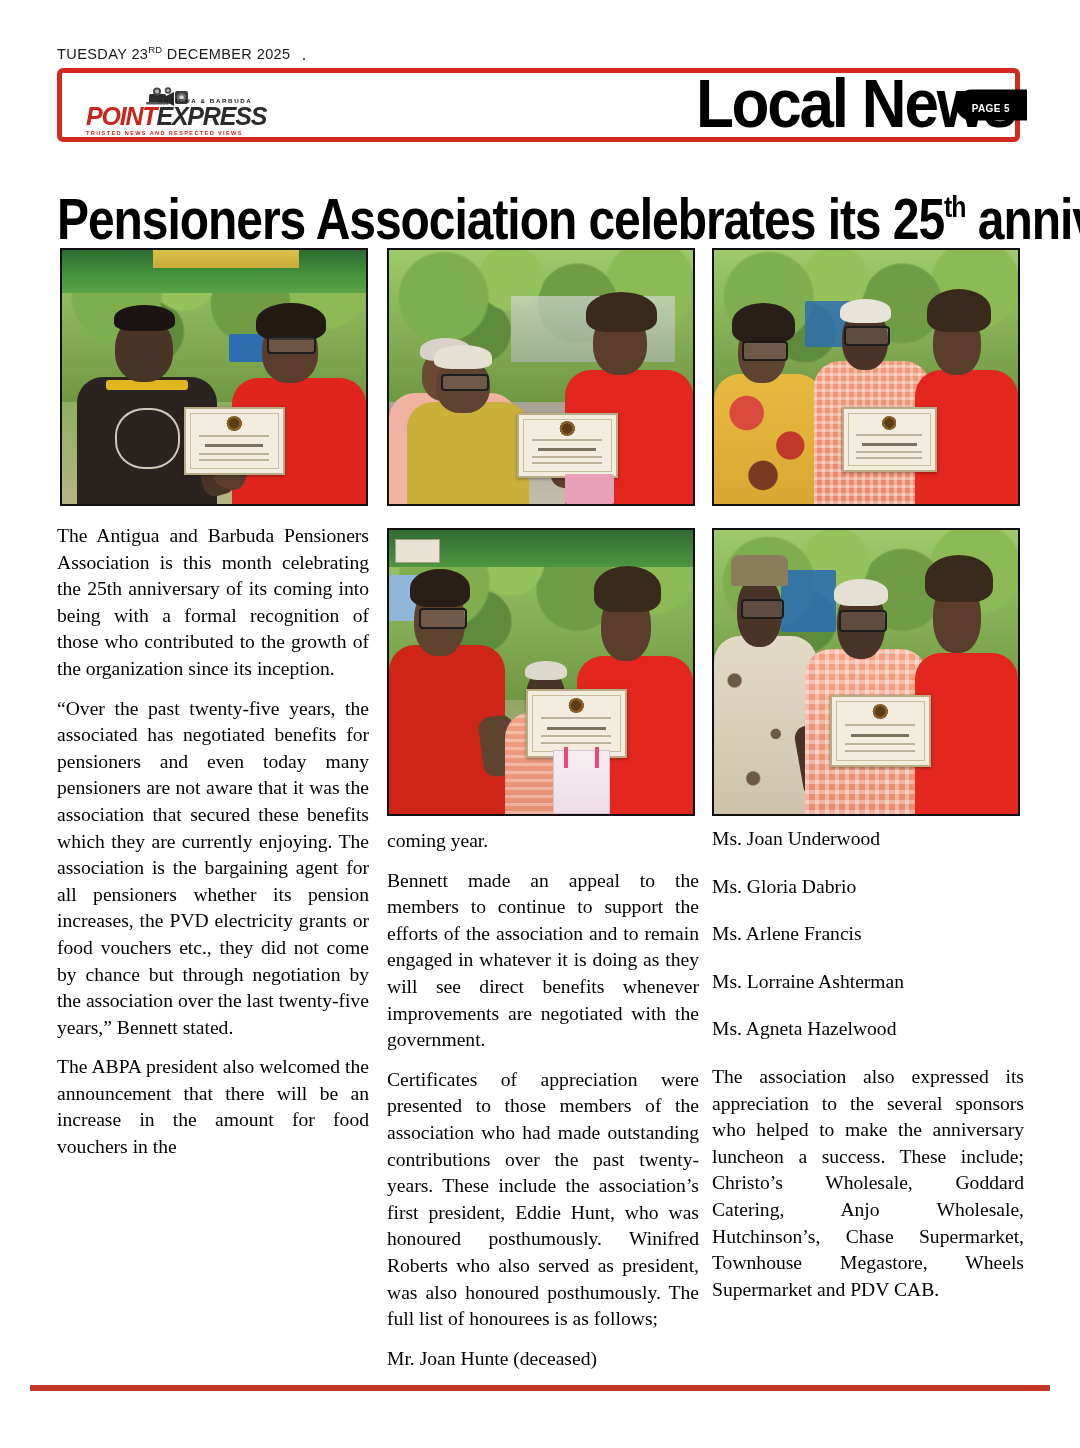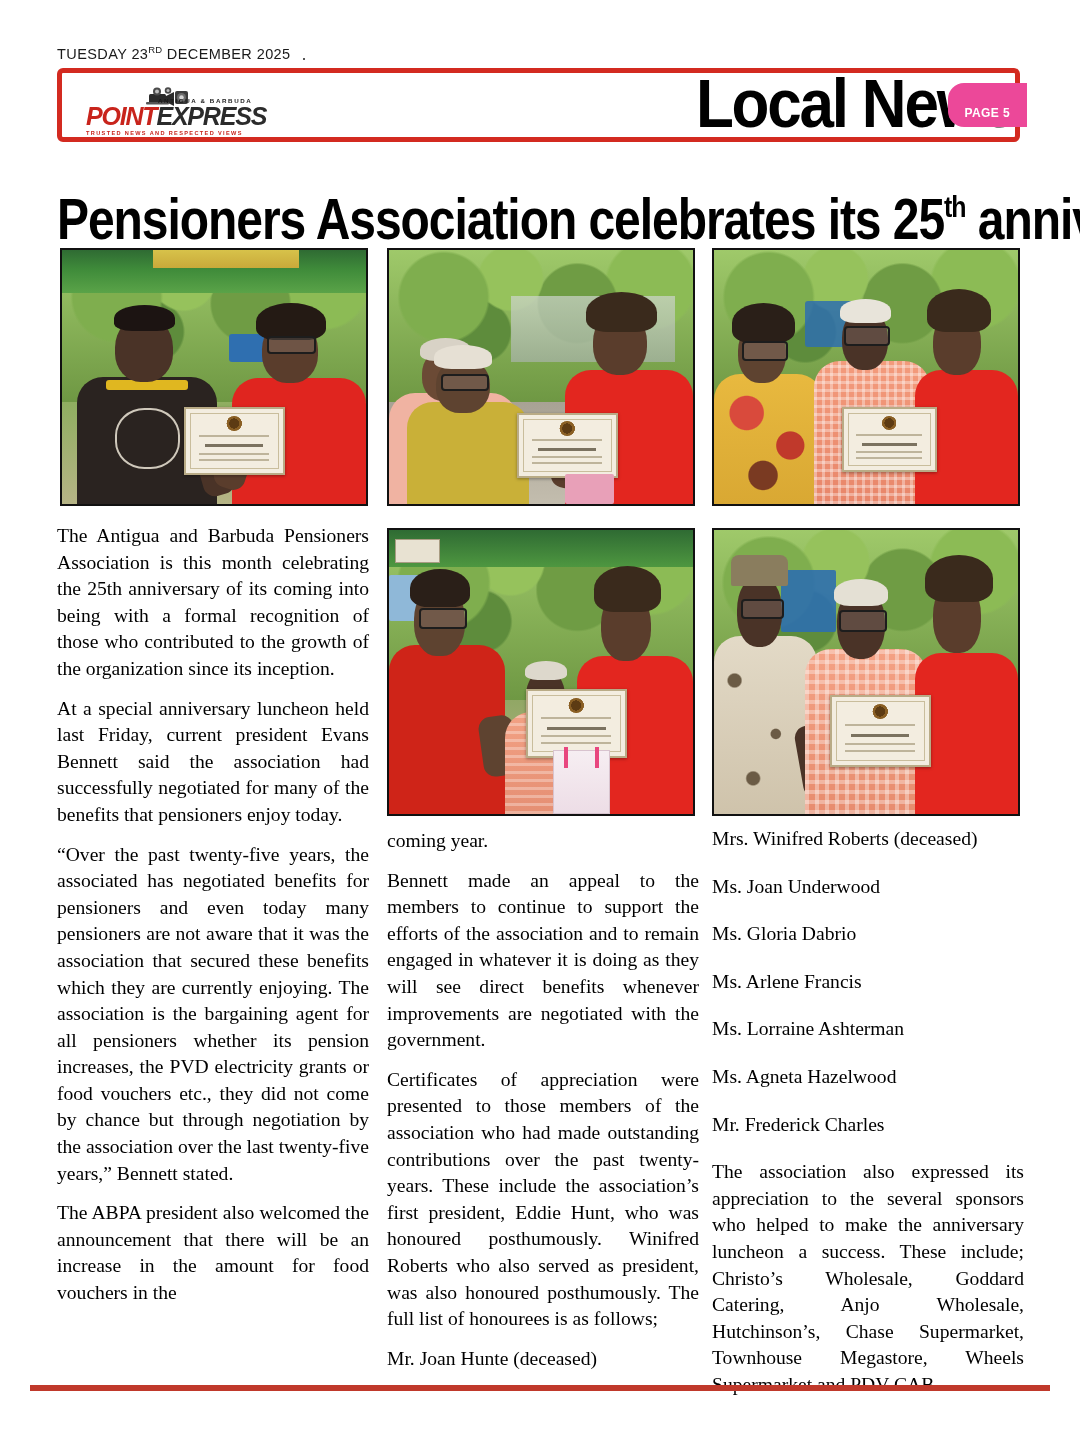--- a/index.html
+++ b/index.html
@@ -131,27 +131,27 @@
     width: 62px;
     height: 22px;
   }
 
   
   .page-badge {
     position: absolute;
     right: -12px;
     top: 50%;
     transform: translateY(-50%);
-    background: #ec4899;
+    background: #000000;
     color: #fff;
     font-family: "Liberation Sans", sans-serif;
     font-weight: bold;
-    font-size: 12px;
+    font-size: 10px;
     letter-spacing: 0.4px;
-    padding: 23px 17px 7px 16px;
+    padding: 13px 17px 7px 16px;
     border-radius: 16px 0 0 16px;
     white-space: nowrap;
   }
 
   
   .headline {
     position: absolute;
     left: 57px;
     top: 160px;
     width: 970px;
@@ -553,40 +553,37 @@
         <div class="cert-line" style="top:40%;"></div>
         <div class="cert-name" style="top:55%;"></div>
         <div class="cert-line" style="top:68%;"></div>
         <div class="cert-line" style="top:78%;"></div>
       </div>
     </div>
   </div>
 
   <div class="col col-1">
     <p>The Antigua and Barbuda Pensioners Association is this month celebrating the 25th anniversary of its coming into being with a formal recognition of those who contributed to the growth of the organization since its inception.</p>
-    <p>At a special anniversary luncheon held last Friday, current president Evans Bennett said the association had successfully negotiated for many of the benefits that pensioners enjoy today.</p>
     <p>“Over the past twenty-five years, the associated has negotiated benefits for pensioners and even today many pensioners are not aware that it was the association that secured these benefits which they are currently enjoying. The association is the bargaining agent for all pensioners whether its pension increases, the PVD electricity grants or food vouchers etc., they did not come by chance but through negotiation by the association over the last twenty-five years,” Bennett stated.</p>
     <p>The ABPA president also welcomed the announcement that there will be an increase in the amount for food vouchers in the</p>
   </div>
 
   <div class="col col-2">
     <p>coming year.</p>
     <p>Bennett made an appeal to the members to continue to support the efforts of the association and to remain engaged in whatever it is doing as they will see direct benefits whenever improvements are negotiated with the government.</p>
     <p>Certificates of appreciation were presented to those members of the association who had made outstanding contributions over the past twenty-years. These include the association’s first president, Eddie Hunt, who was honoured posthumously. Winifred Roberts who also served as president, was also honoured posthumously. The full list of honourees is as follows;</p>
     <p>Mr. Joan Hunte (deceased)</p>
   </div>
 
   <div class="col col-3">
     <ul class="namelist">
-      <li>Mrs. Winifred Roberts (deceased)</li>
       <li>Ms. Joan Underwood</li>
       <li>Ms. Gloria Dabrio</li>
       <li>Ms. Arlene Francis</li>
       <li>Ms. Lorraine Ashterman</li>
       <li>Ms. Agneta Hazelwood</li>
-      <li>Mr. Frederick Charles</li>
     </ul>
     <p>The association also expressed its appreciation to the several sponsors who helped to make the anniversary luncheon a success. These include; Christo’s Wholesale, Goddard Catering, Anjo Wholesale, Hutchinson’s, Chase Supermarket, Townhouse Megastore, Wheels Supermarket and PDV CAB.</p>
   </div>
 
   <div class="footer-rule"></div>
 
 </div>
 
 </body></html>

